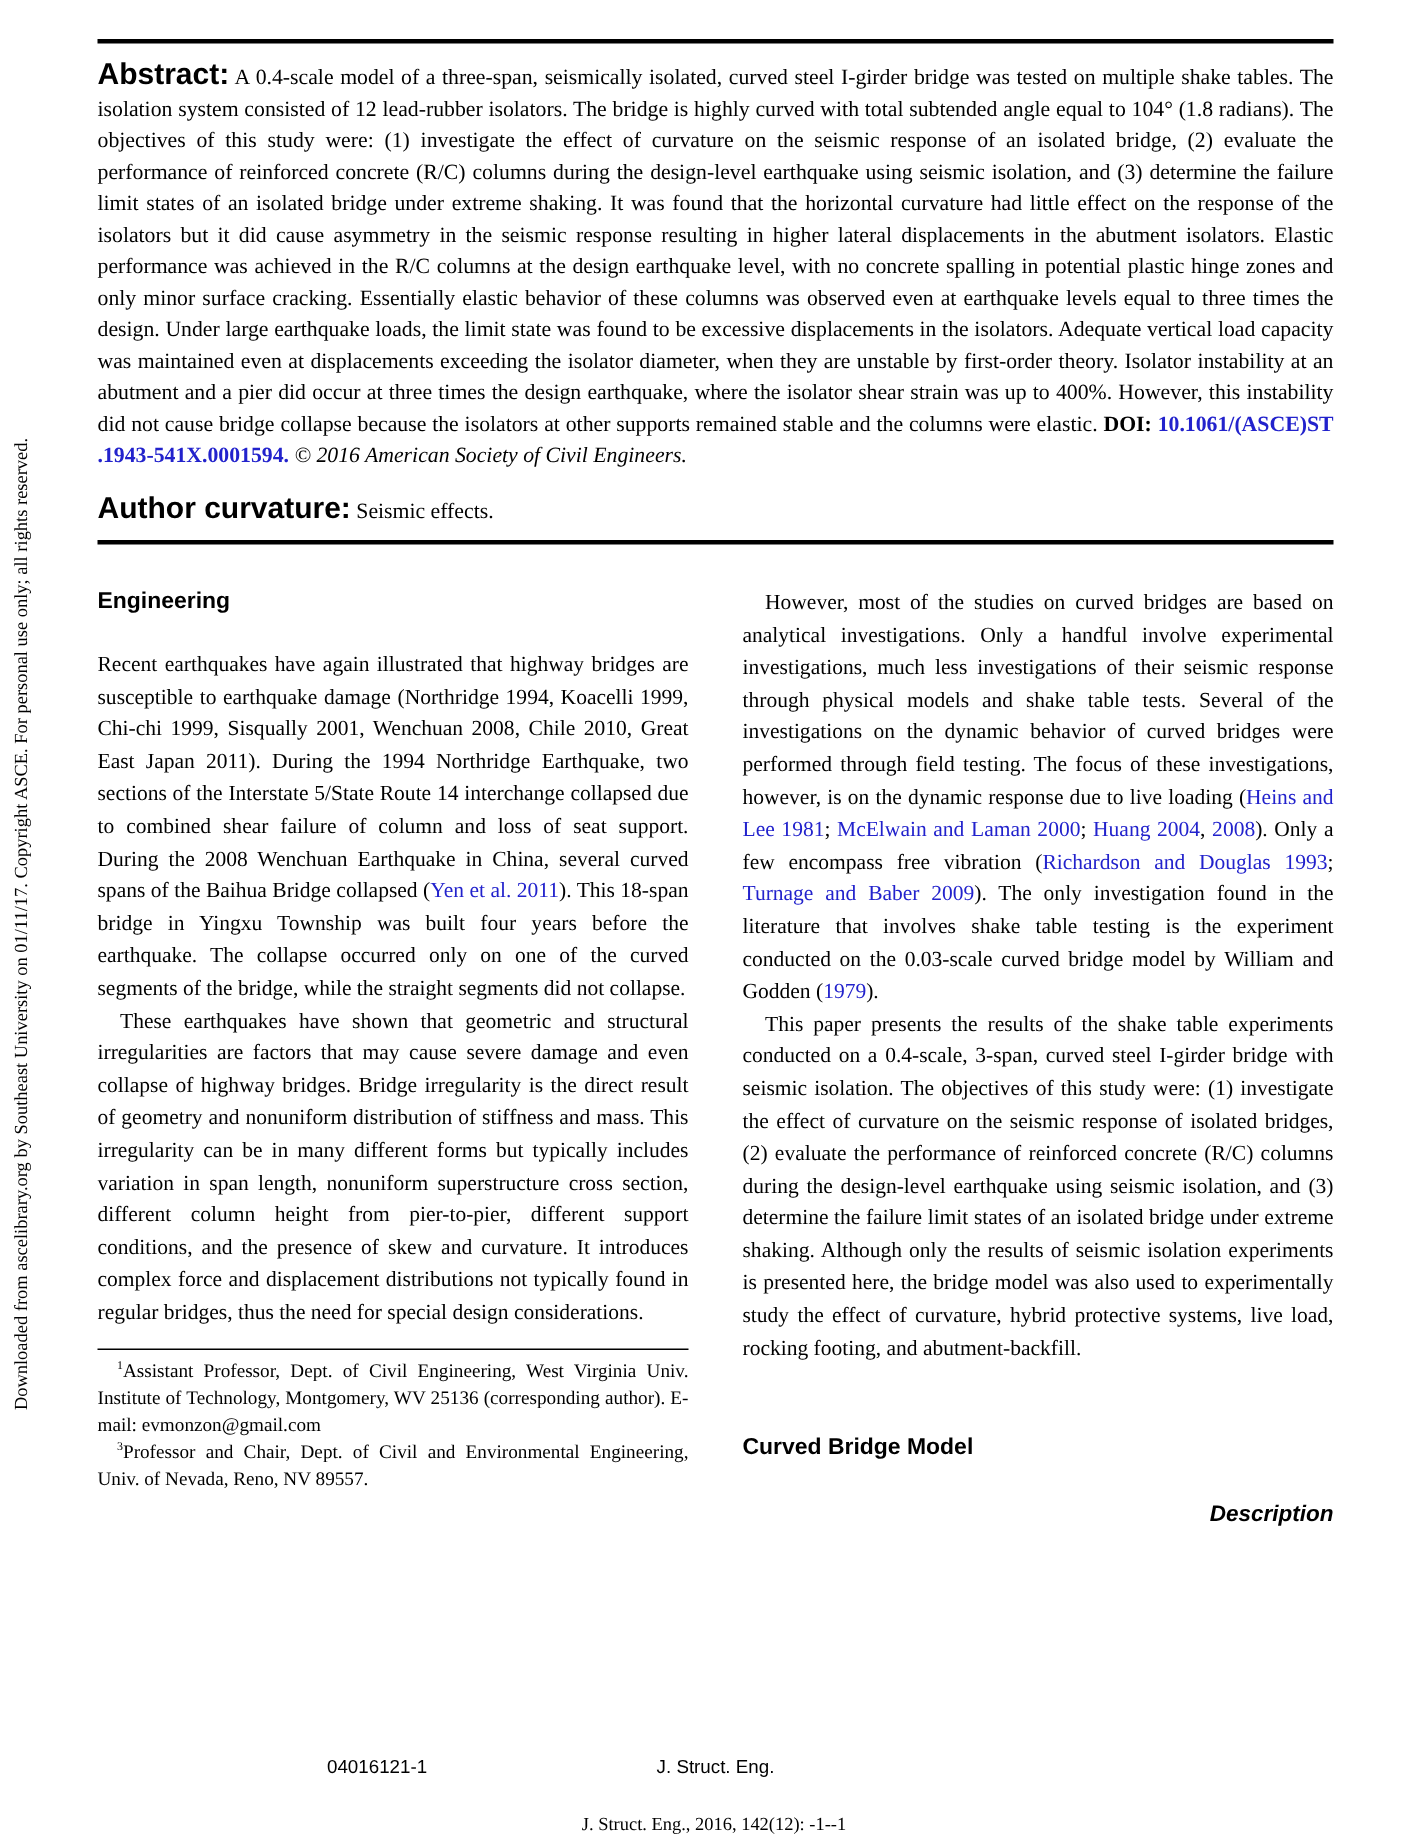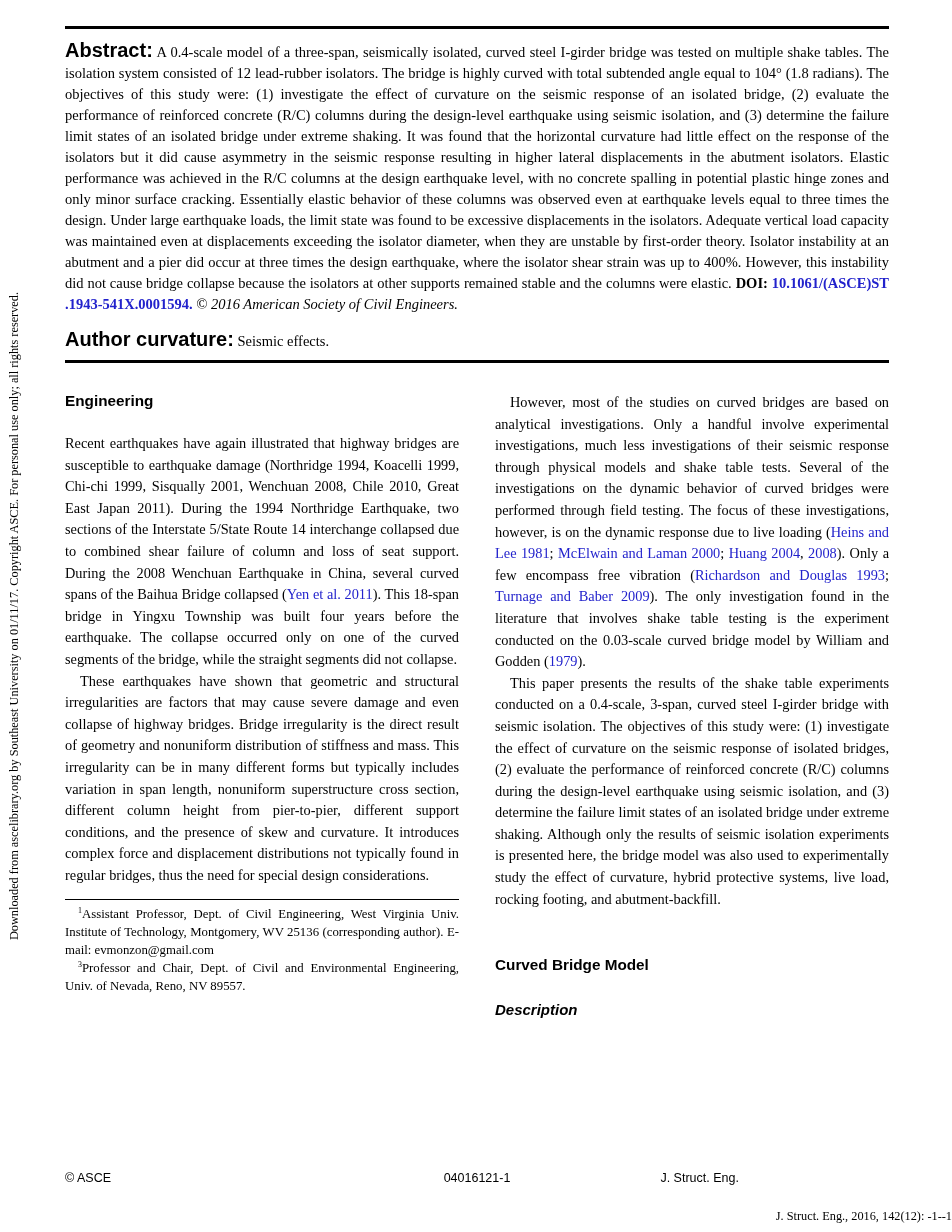--- a/index.html
+++ b/index.html
@@ -46,41 +46,41 @@
   .col p.indent { text-indent:15px; }
   h2.sec {
     font-family:"Liberation Sans", sans-serif;
     font-size:15.3px; font-weight:bold; margin:0 0 23px 0;
     text-align:left; line-height:18px;
   }
   h2.sec2 { margin:46px 0 0 0; }
   h3.sub {
     font-family:"Liberation Sans", sans-serif;
     font-size:15px; font-weight:bold; font-style:italic;
-    margin:27px 0 14px 0; text-align:left; line-height:18px;
+    margin:27px 0 14px 0; text-align:right; line-height:18px;
   }
 
   .footnotes {
     margin-top:13px; border-top:1.5px solid #000; padding-top:6px;
     font-size:12.8px; line-height:17.8px; text-align:justify;
   }
   .footnotes p { margin:0; text-indent:13px; }
 
   .footer {
     position:absolute; top:1171px; left:65px; width:824px;
     display:grid; grid-template-columns:1fr auto 1fr;
     font-family:"Liberation Sans", sans-serif; font-size:12.5px;
   }
   .footer .f-left { text-align:left; }
   .footer .f-center { text-align:center; }
   .footer .f-right { text-align:center; }
 
   .bottom-line {
     position:absolute; top:1209px; left:0; width:952px;
-    text-align:right; font-size:12.3px;
+    text-align:center; font-size:12.3px;
   }
 
   .sidebar {
     position:absolute; top:962px; left:7px; width:692px;
     transform:rotate(-90deg); transform-origin:0 0;
     font-size:12.3px; text-align:center; white-space:nowrap;
   }
 </style>
 </head>
 <body>
@@ -123,18 +123,17 @@
 
       <h2 class="sec sec2">Curved Bridge Model</h2>
       <h3 class="sub">Description</h3>
 
     </div>
 
   </div>
 </div>
 
 <div class="footer">
-  <span class="f-left">© ASCE</span>
   <span class="f-center">04016121-1</span>
   <span class="f-right">J. Struct. Eng.</span>
 </div>
 
 <div class="bottom-line">J. Struct. Eng., 2016, 142(12): -1--1</div>
 
 </body></html>

